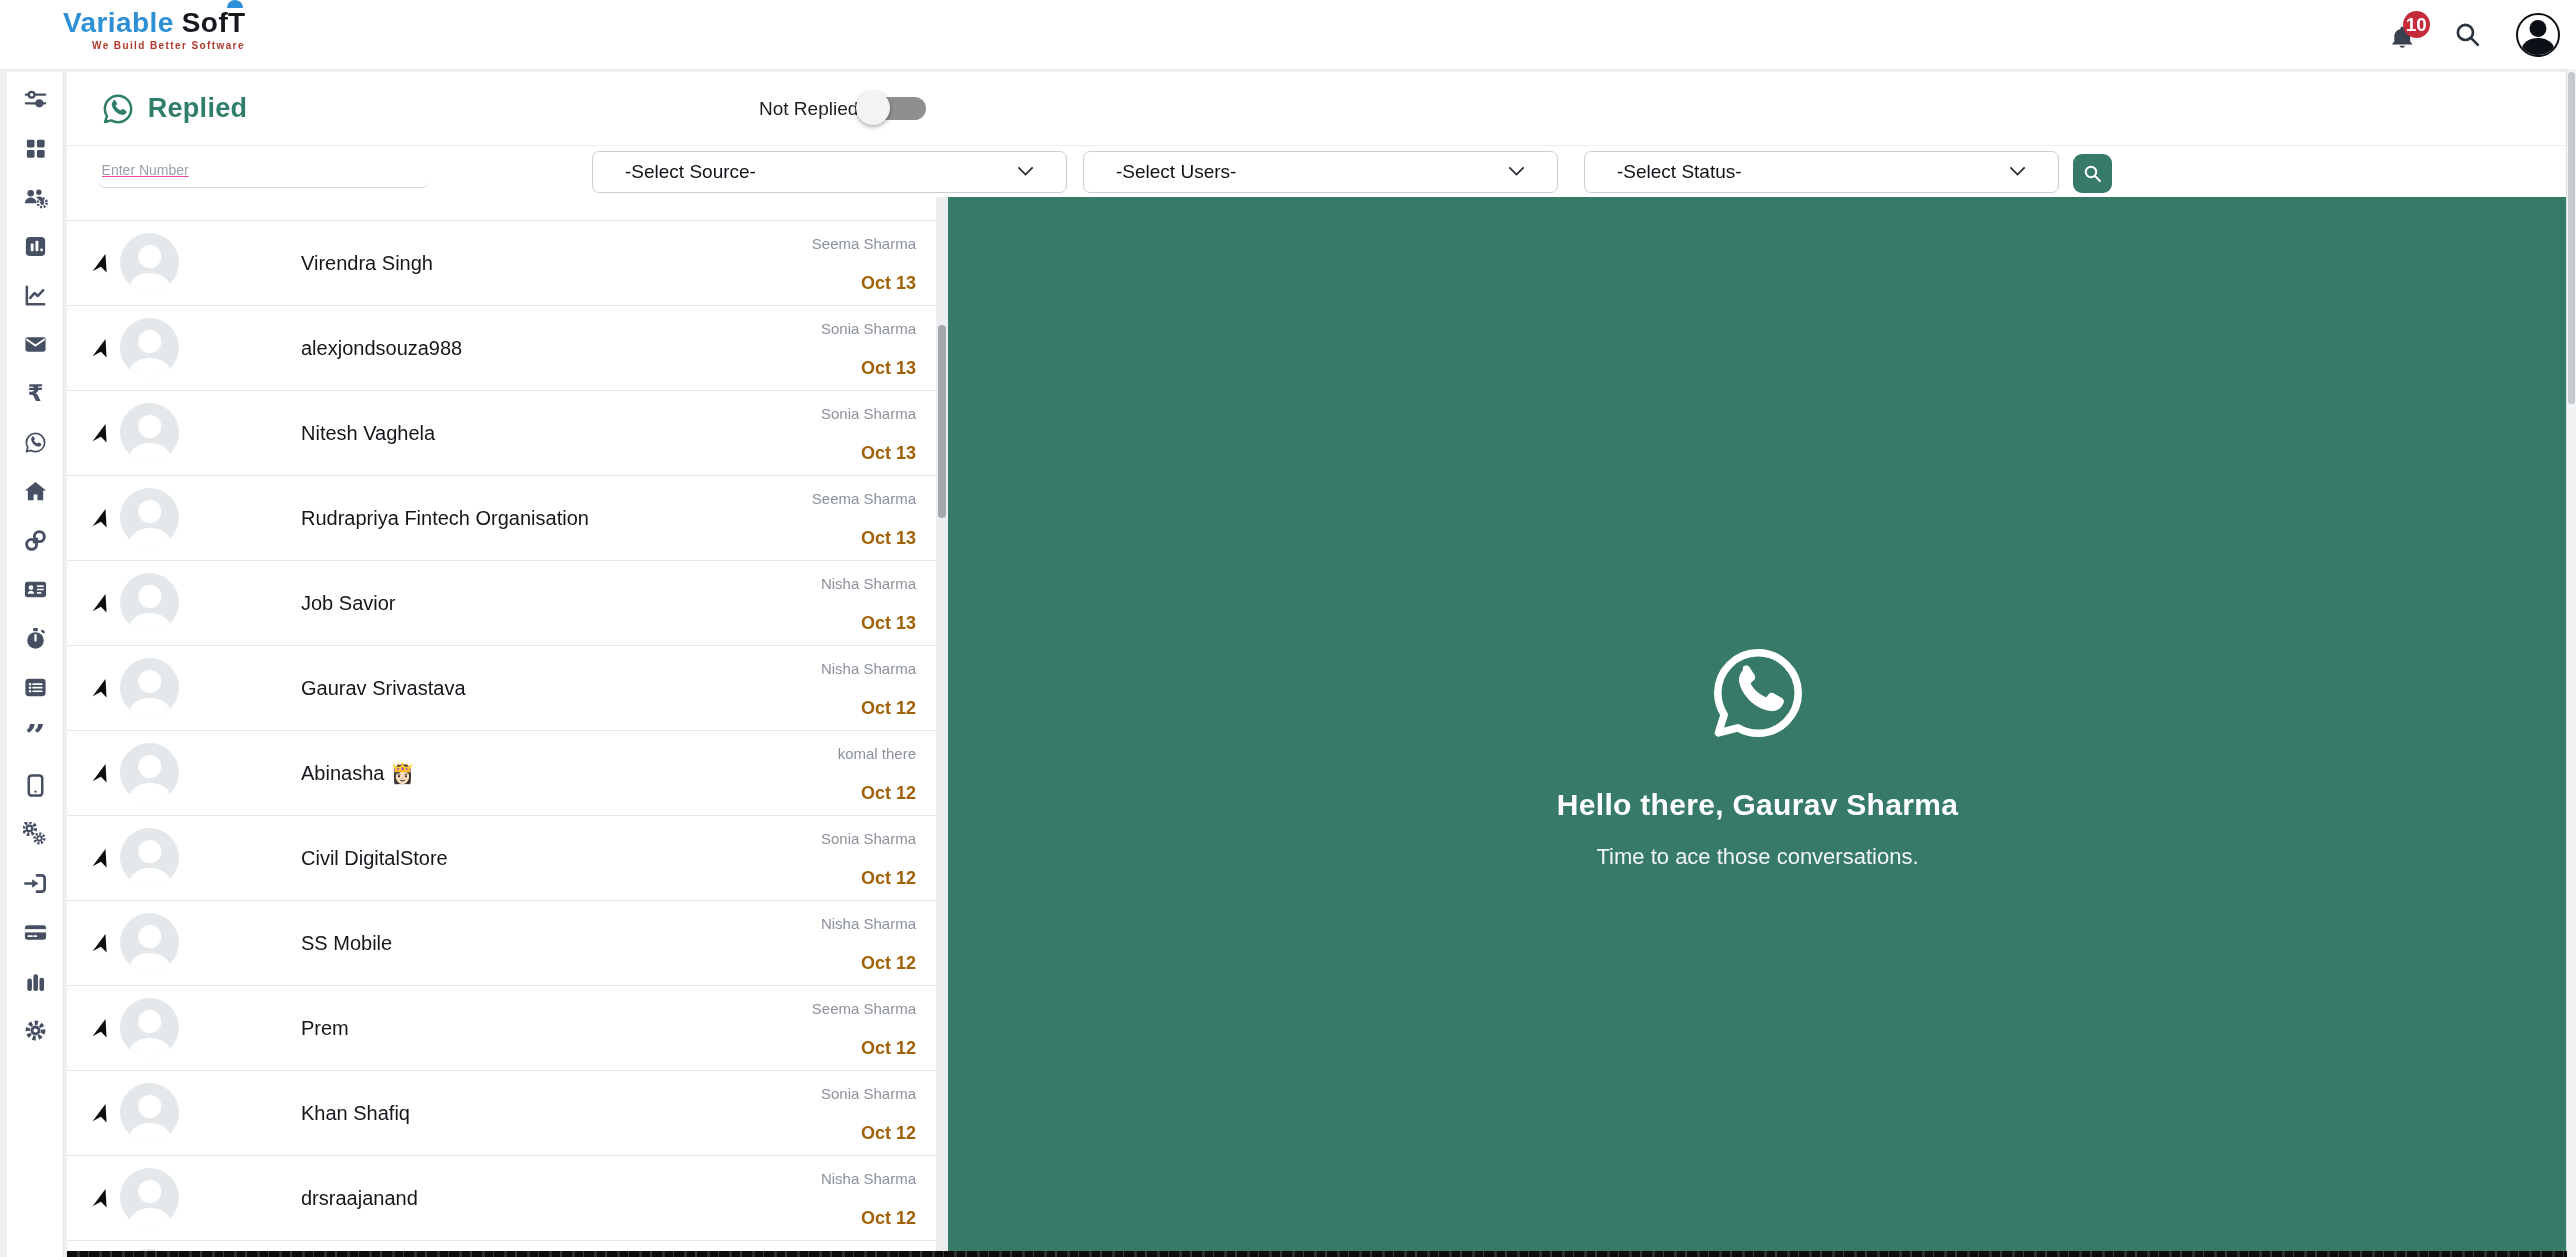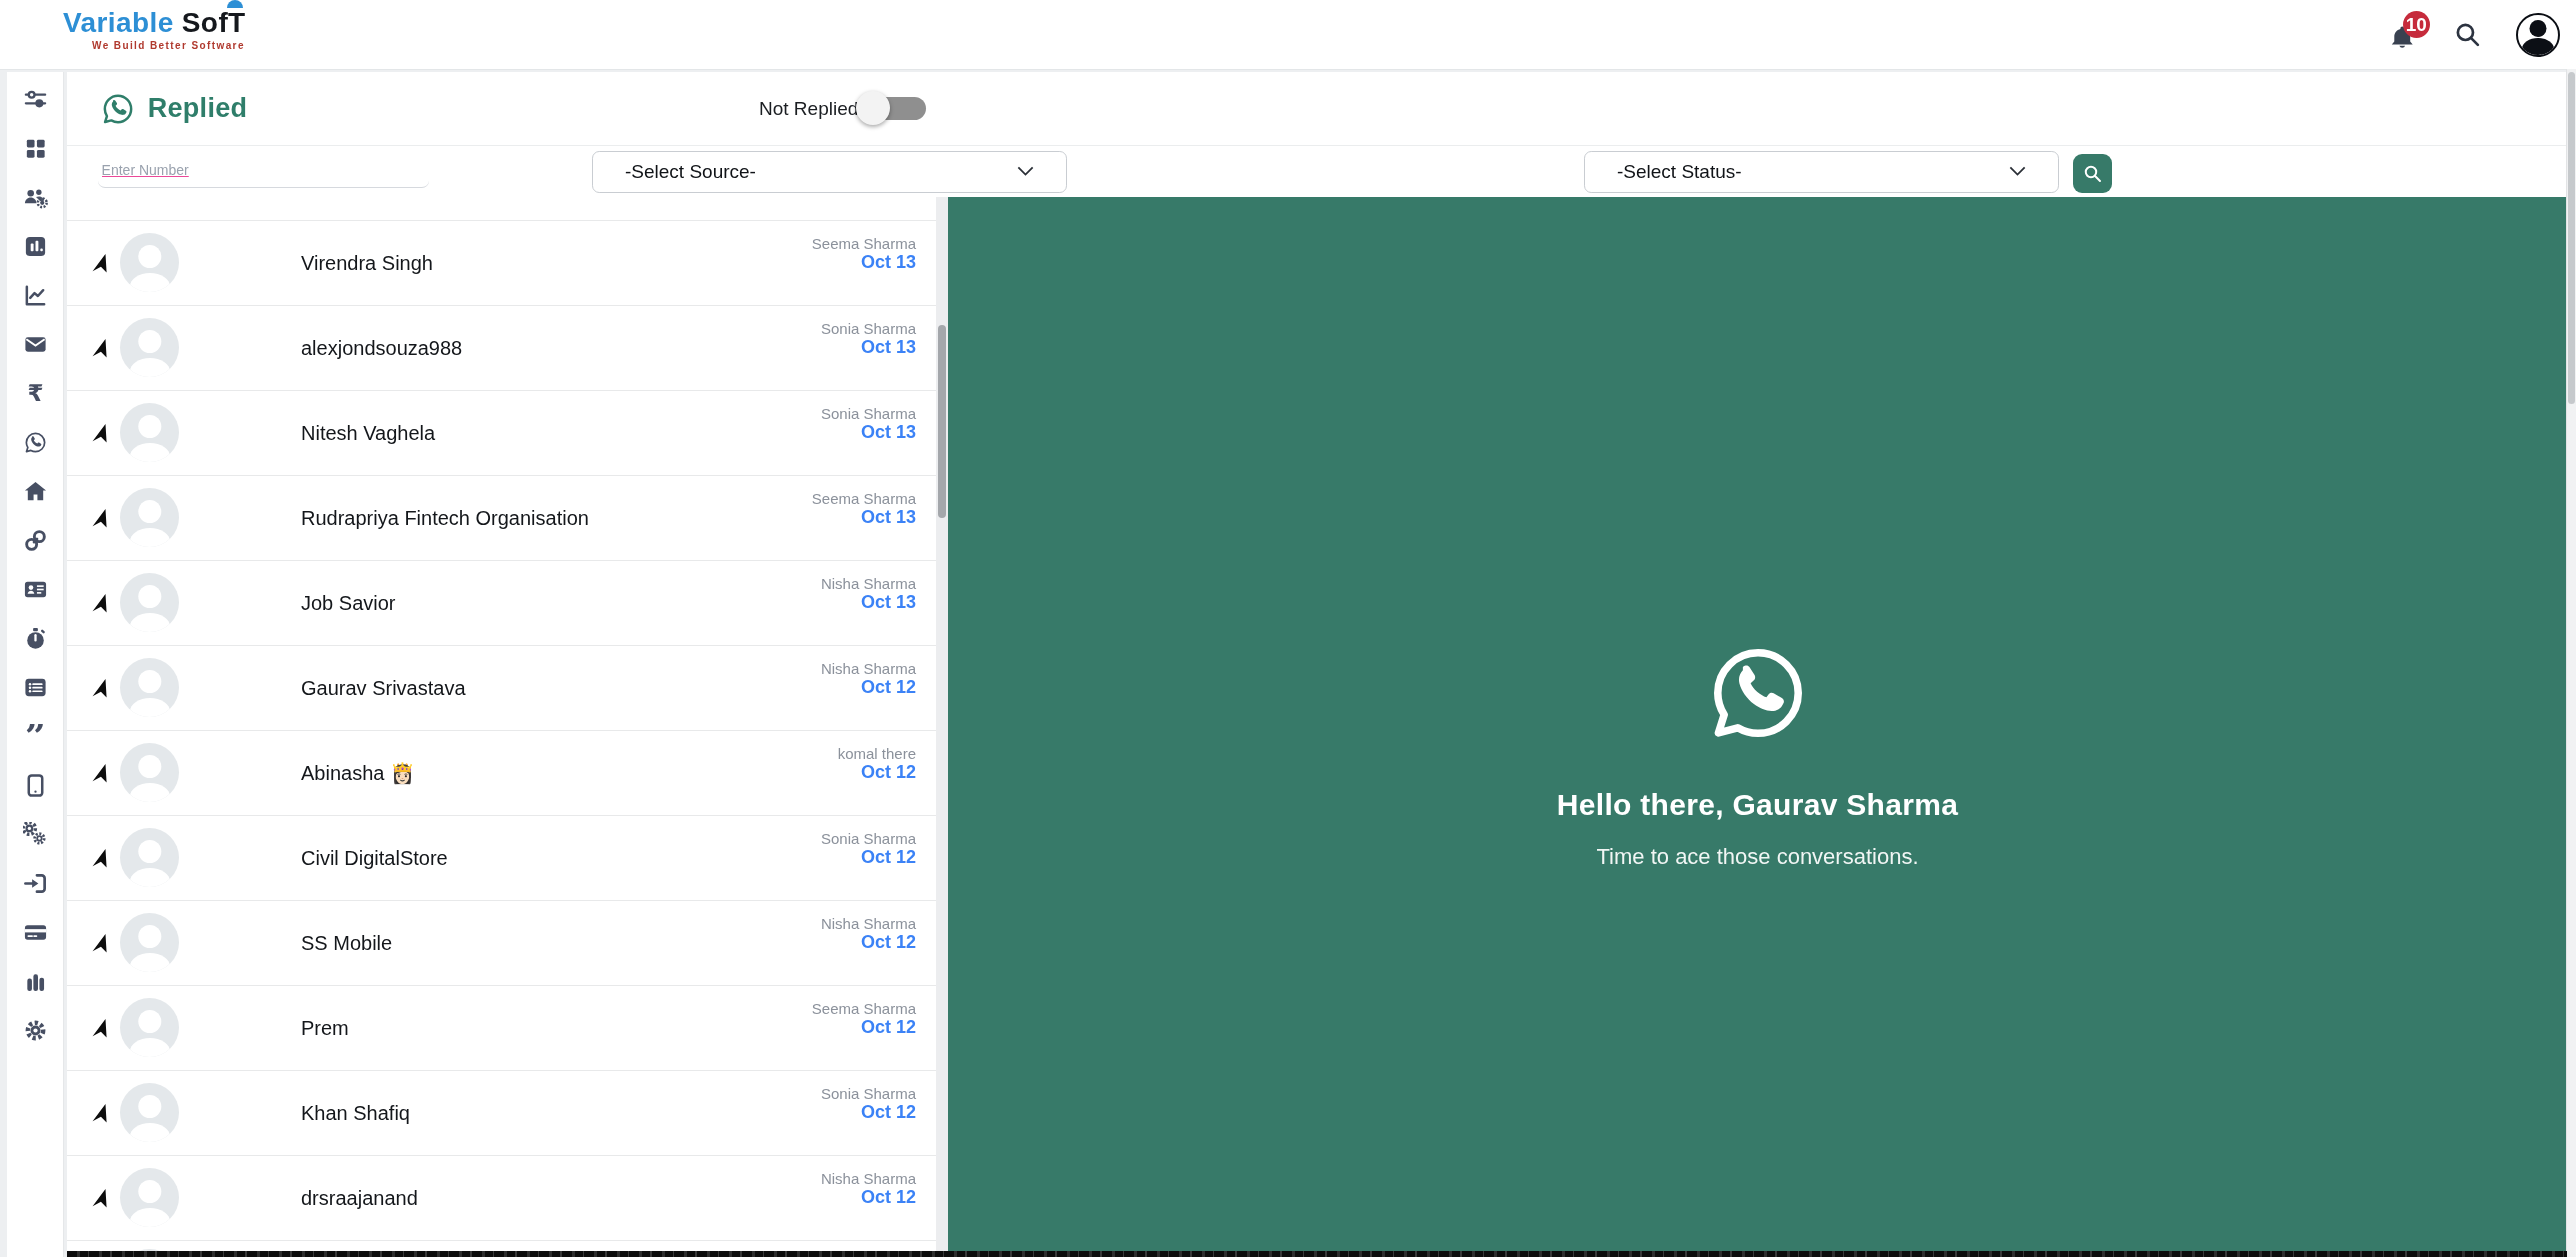--- a/index.html
+++ b/index.html
@@ -80,21 +80,21 @@
   .avatar{position:absolute;left:53px;top:12.6px;width:59px;height:59px;border-radius:50%;
     background:#e4e8eb;overflow:hidden;}
   .avatar::before{content:'';position:absolute;left:50%;top:11.7px;transform:translateX(-50%);
     width:23.4px;height:23.4px;border-radius:50%;background:#fff;}
   .avatar::after{content:'';position:absolute;left:50%;top:40px;transform:translateX(-50%);
     width:40px;height:27px;border-radius:50% 50% 0 0;background:#fff;}
   .chat-name{position:absolute;left:234px;top:50%;transform:translateY(-50%);
     font-size:20px;color:#14171b;}
   .chat-meta{position:absolute;right:32px;top:14.4px;text-align:right;}
   .assigned{display:block;font-size:15px;color:#8b919b;}
-  .chat-date{display:block;margin-top:0;font-size:18px;font-weight:bold;color:#3b82f6;}
+  .chat-date{display:block;margin-top:21px;font-size:18px;font-weight:bold;color:#a16207;}
   .chat-row.partial{border-bottom:none;height:36px;}
   
   .list-scrollbar{position:absolute;left:869px;top:125px;bottom:0;width:11.7px;background:#ecedef;z-index:5;}
   .list-thumb{position:absolute;left:1.8px;top:128px;width:8px;height:193px;border-radius:4.5px;background:#a4a7ab;}
   
   .welcome-panel{flex:1 1 auto;background:var(--teal);color:#fff;display:flex;flex-direction:column;
     align-items:center;justify-content:center;padding-top:54px;box-sizing:border-box;}
   .welcome-panel .big-wa{width:110px;height:110px;color:#fff;}
   .welcome-title{margin:40px 0 0 0;font-size:30px;font-weight:bold;letter-spacing:0.3px;}
   .welcome-sub{margin:21.6px 0 0 0;font-size:22px;color:rgba(255,255,255,.93);font-weight:normal;}
@@ -326,20 +326,26 @@
   </div>
 
   <div class="filter-bar">
     <input class="num-input" type="text" placeholder="Enter Number" style="">
     <div class="select select-source">
       <span>-Select Source-</span>
       <svg viewBox="0 0 19 12" fill="none" stroke="#2a2f36" stroke-width="2">
           <polyline points="1.5,1.5 9.5,9.5 17.5,1.5"></polyline>
         </svg>
     </div>
+    <div class="select select-users">
+      <span>-Select Users-</span>
+      <svg viewBox="0 0 19 12" fill="none" stroke="#2a2f36" stroke-width="2">
+          <polyline points="1.5,1.5 9.5,9.5 17.5,1.5"></polyline>
+        </svg>
+    </div>
     <div class="select select-status">
       <span>-Select Status-</span>
       <svg viewBox="0 0 19 12" fill="none" stroke="#2a2f36" stroke-width="2">
           <polyline points="1.5,1.5 9.5,9.5 17.5,1.5"></polyline>
         </svg>
     </div>
     <button class="search-btn">
       <svg viewBox="0 0 24 24" fill="none" stroke="#fff" stroke-width="2.2" stroke-linecap="round">
         <circle cx="10" cy="10" r="5.8"></circle>
           <line x1="14.5" y1="14.5" x2="20" y2="20"></line>

